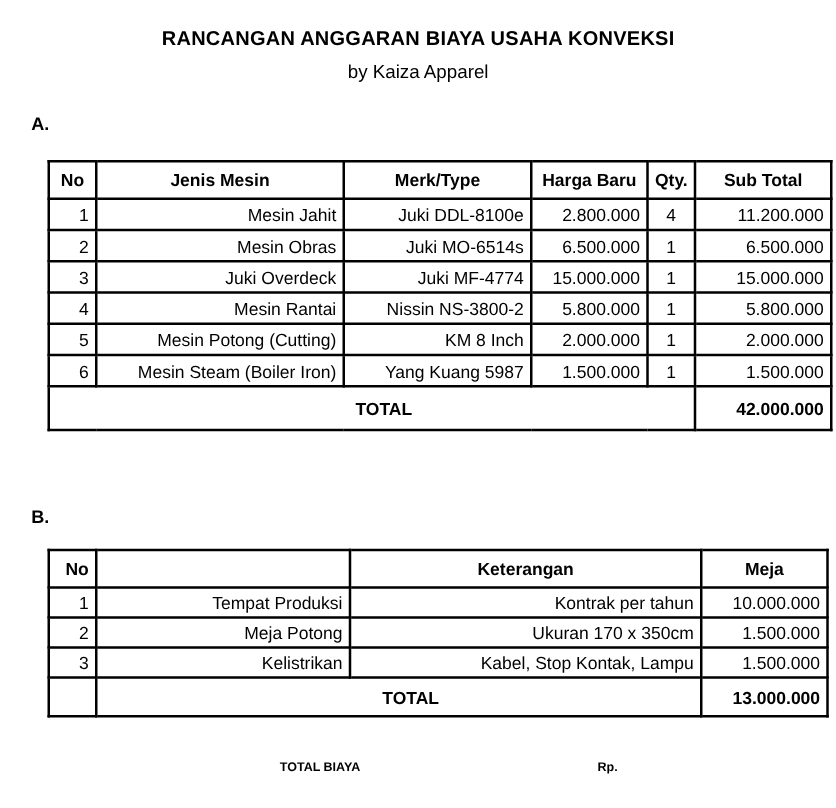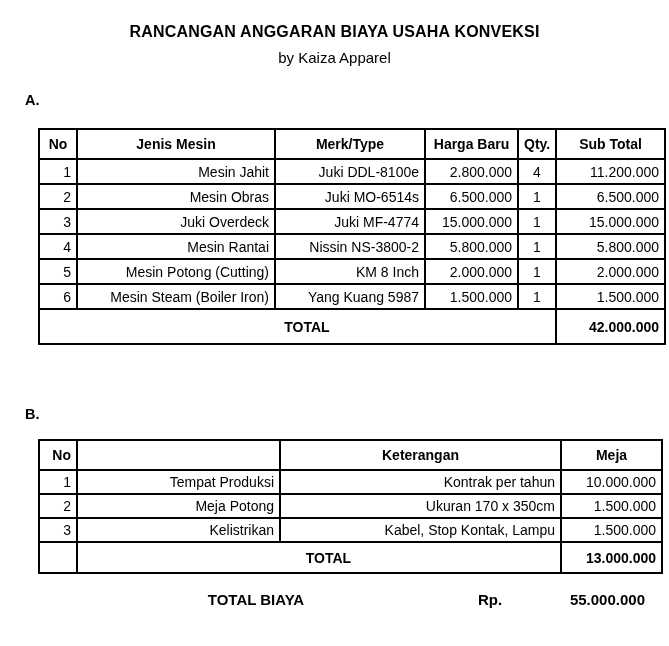--- a/index.html
+++ b/index.html
@@ -57,21 +57,21 @@
   .table-b { margin-top: 17px; width: 623px; }
   .table-b th { height: 30px; }
   .table-b td { height: 24px; }
   .table-b .row-total td { height: 31px; }
 
   .al { text-align: right; }
   .ar { text-align: right; }
   .ac { text-align: center; }
   .b  { font-weight: bold; padding-left: 24px; }
 
-  .footer-line { position: relative; margin-top: 17px; height: 20px; font-size: 15px; font-weight: bold; }
+  .footer-line { position: relative; margin-top: 35px; height: 20px; font-size: 10px; font-weight: bold; }
   .footer-label { position: absolute; left: 22px; width: 468px; text-align: center; }
   .footer-currency { position: absolute; left: 478px; }
   .footer-value { position: absolute; right: 24px; width: 140px; text-align: right; }
 </style>
 </head>
 <body>
 
 <div class="doc">
 
   <div class="title">RANCANGAN ANGGARAN BIAYA USAHA KONVEKSI</div>
@@ -198,16 +198,15 @@
         <td></td>
         <td colspan="2" class="ac b">TOTAL</td>
         <td class="ar b">13.000.000</td>
       </tr>
     </tbody>
   </table>
 
   <div class="footer-line">
     <span class="footer-label">TOTAL BIAYA</span>
     <span class="footer-currency">Rp.</span>
-    <span class="footer-value">55.000.000</span>
   </div>
 
 </div>
 
 </body></html>

